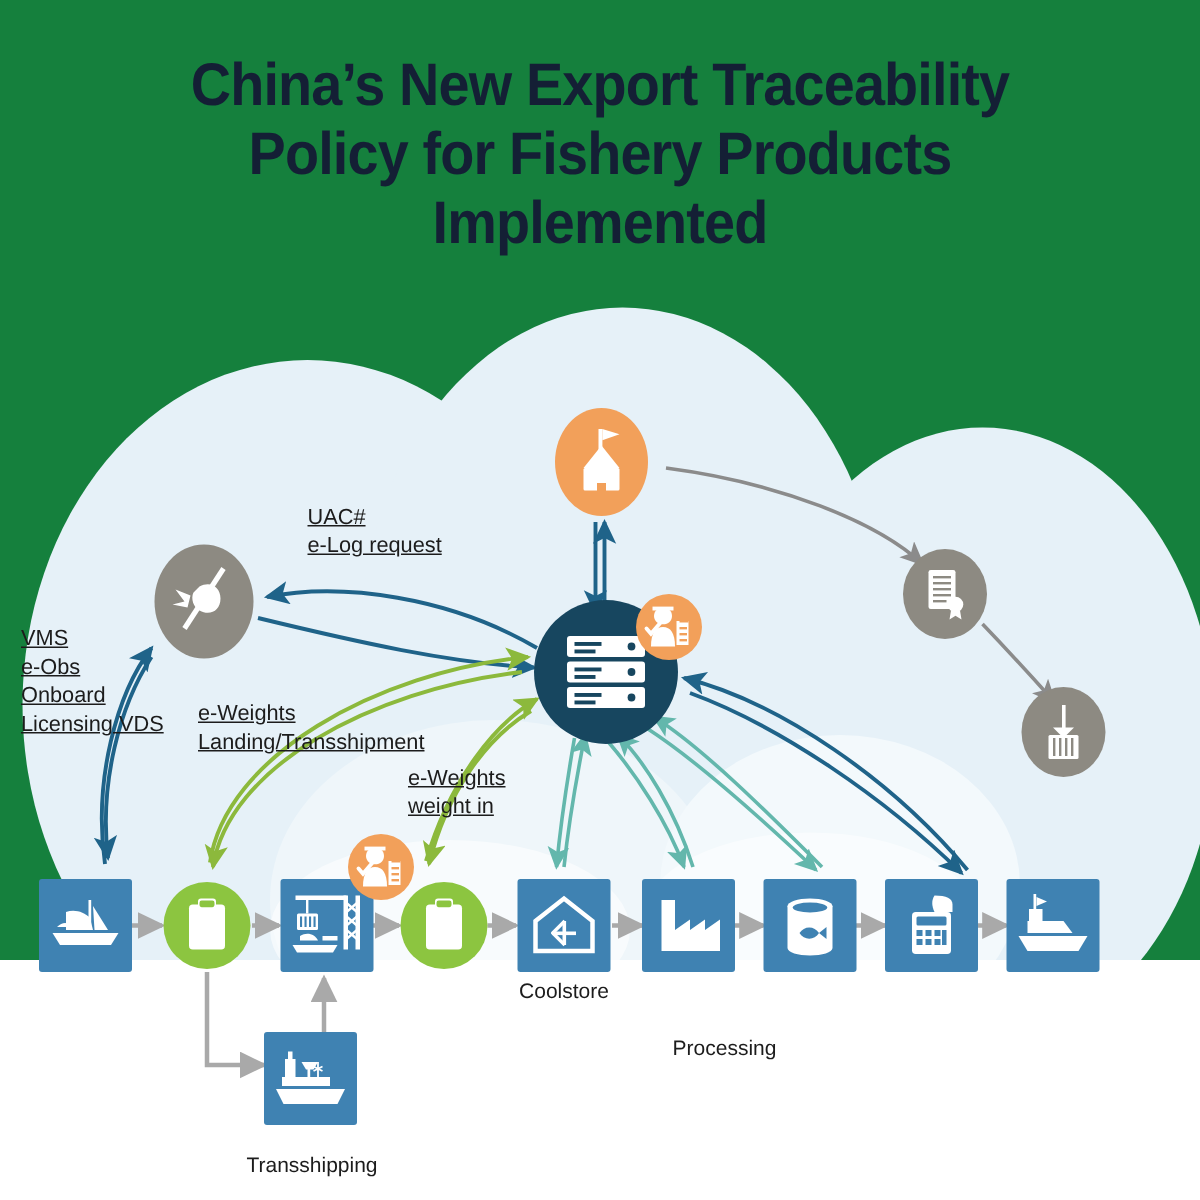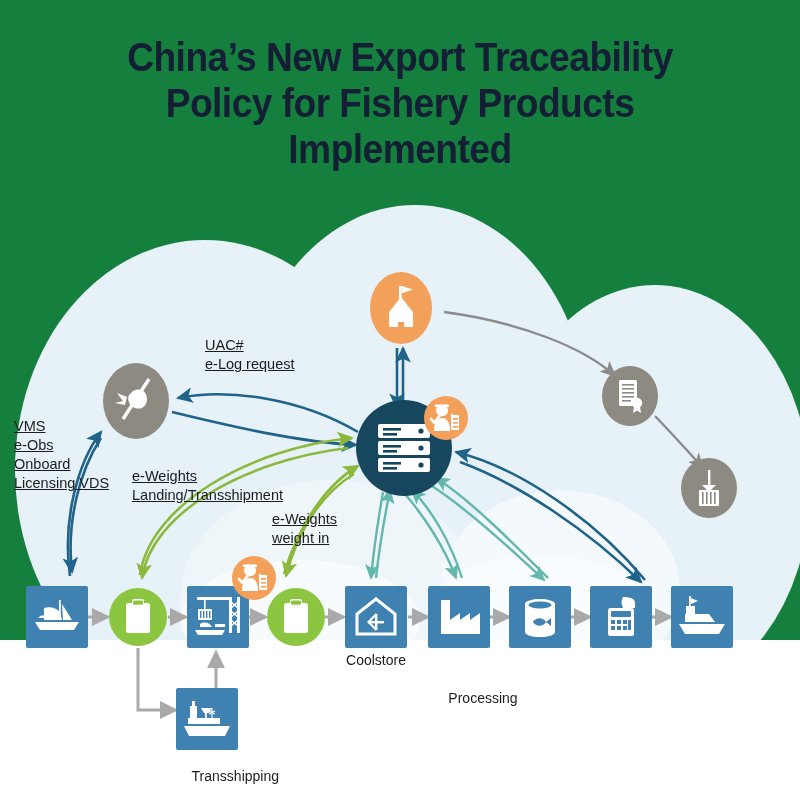--- a/index.html
+++ b/index.html
@@ -490,15 +490,15 @@
   <div class="dlabel" style="left:132px; top:467px;">e-Weights
 Landing/Transshipment</div>
 
   <div class="dlabel" style="left:272px; top:510px;">e-Weights
 weight in</div>
 
   <div class="node-caption" style="left:305px; top:652px; width:142px;">Coolstore</div>
 
   <div class="node-caption" style="left:412px; top:652px; width:142px;margin-top:38px;">Processing</div>
 
-  <div class="node-caption" style="left:137px; top:768px; width:142px;text-align:right;">Transshipping</div>
+  <div class="node-caption" style="left:137px; top:768px; width:142px;">Transshipping</div>
 
 </div>
 
 </body></html>

